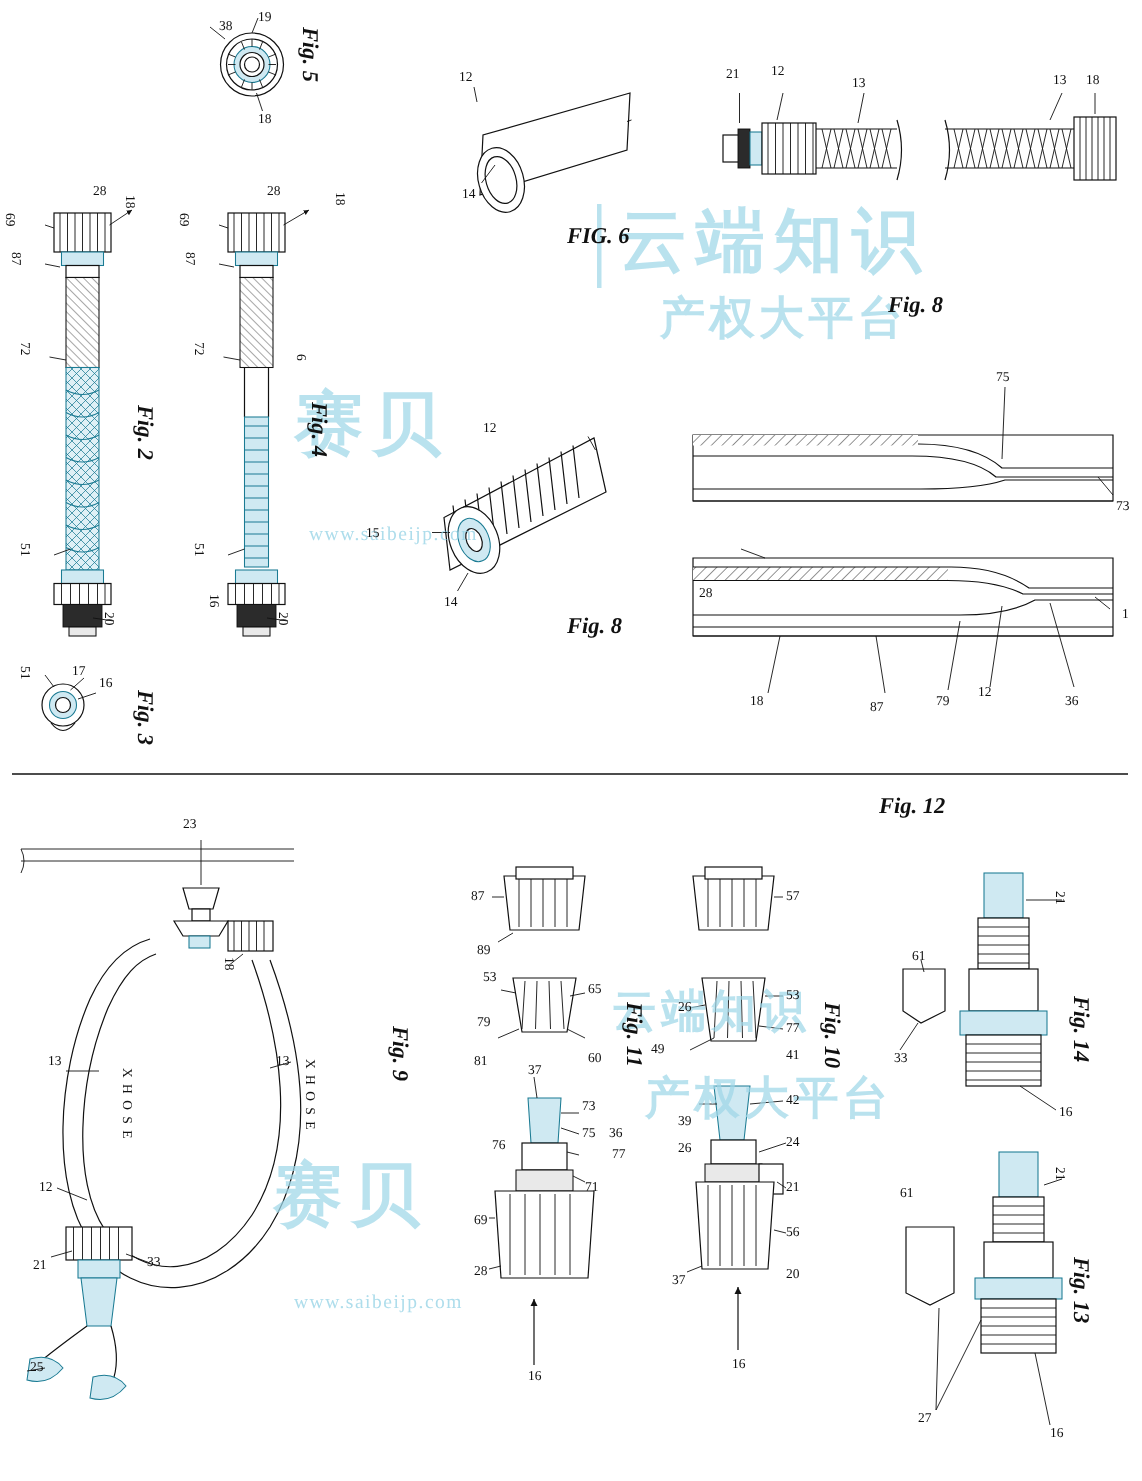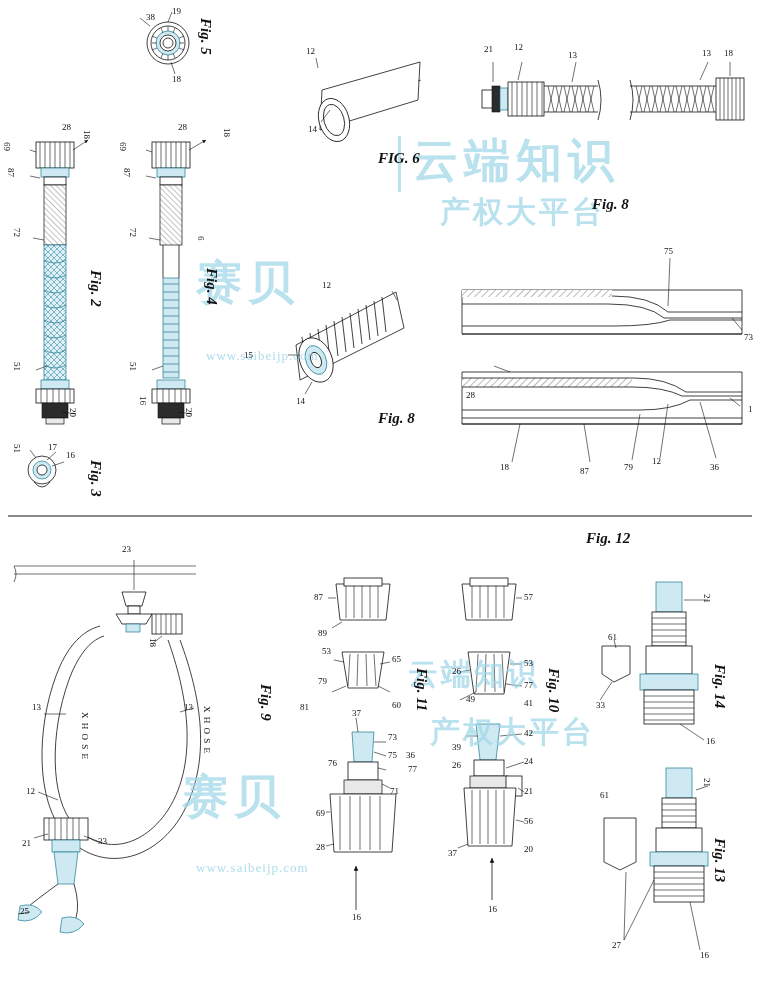--- a/index.html
+++ b/index.html
@@ -506,38 +506,38 @@
   <div class="ref" style="left:98px; top:836px;">33</div>
   <div class="ref" style="left:20px; top:906px;">25</div>
   <div class="ref" style="left:90px; top:712px; transform:rotate(90deg); transform-origin:left top; letter-spacing:1px;">X H O S E</div>
   <div class="ref" style="left:212px; top:706px; transform:rotate(90deg); transform-origin:left top; letter-spacing:1px;">X H O S E</div>
 
   <div class="ref" style="left:314px; top:592px;">87</div>
   <div class="ref" style="left:318px; top:628px;">89</div>
   <div class="ref" style="left:322px; top:646px;">53</div>
   <div class="ref" style="left:318px; top:676px;">79</div>
   <div class="ref" style="left:392px; top:654px;">65</div>
-  <div class="ref" style="left:300px; top:702px;">81</div>
+  <div class="ref" style="left:316px; top:702px;">81</div>
   <div class="ref" style="left:392px; top:700px;">60</div>
   <div class="ref" style="left:352px; top:708px;">37</div>
   <div class="ref" style="left:388px; top:732px;">73</div>
   <div class="ref" style="left:388px; top:750px;">75</div>
   <div class="ref" style="left:408px; top:764px;">77</div>
   <div class="ref" style="left:328px; top:758px;">76</div>
   <div class="ref" style="left:406px; top:750px;">36</div>
   <div class="ref" style="left:390px; top:786px;">71</div>
   <div class="ref" style="left:316px; top:808px;">69</div>
   <div class="ref" style="left:316px; top:842px;">28</div>
   <div class="ref" style="left:352px; top:912px;">16</div>
 
   <div class="ref" style="left:524px; top:592px;">57</div>
   <div class="ref" style="left:524px; top:658px;">53</div>
   <div class="ref" style="left:452px; top:666px;">26</div>
   <div class="ref" style="left:524px; top:680px;">77</div>
-  <div class="ref" style="left:466px; top:694px;">49</div>
+  <div class="ref" style="left:434px; top:694px;">49</div>
   <div class="ref" style="left:524px; top:698px;">41</div>
   <div class="ref" style="left:452px; top:742px;">39</div>
   <div class="ref" style="left:452px; top:760px;">26</div>
   <div class="ref" style="left:524px; top:728px;">42</div>
   <div class="ref" style="left:524px; top:756px;">24</div>
   <div class="ref" style="left:524px; top:786px;">21</div>
   <div class="ref" style="left:524px; top:816px;">56</div>
   <div class="ref" style="left:524px; top:844px;">20</div>
   <div class="ref" style="left:448px; top:848px;">37</div>
   <div class="ref" style="left:488px; top:904px;">16</div>

